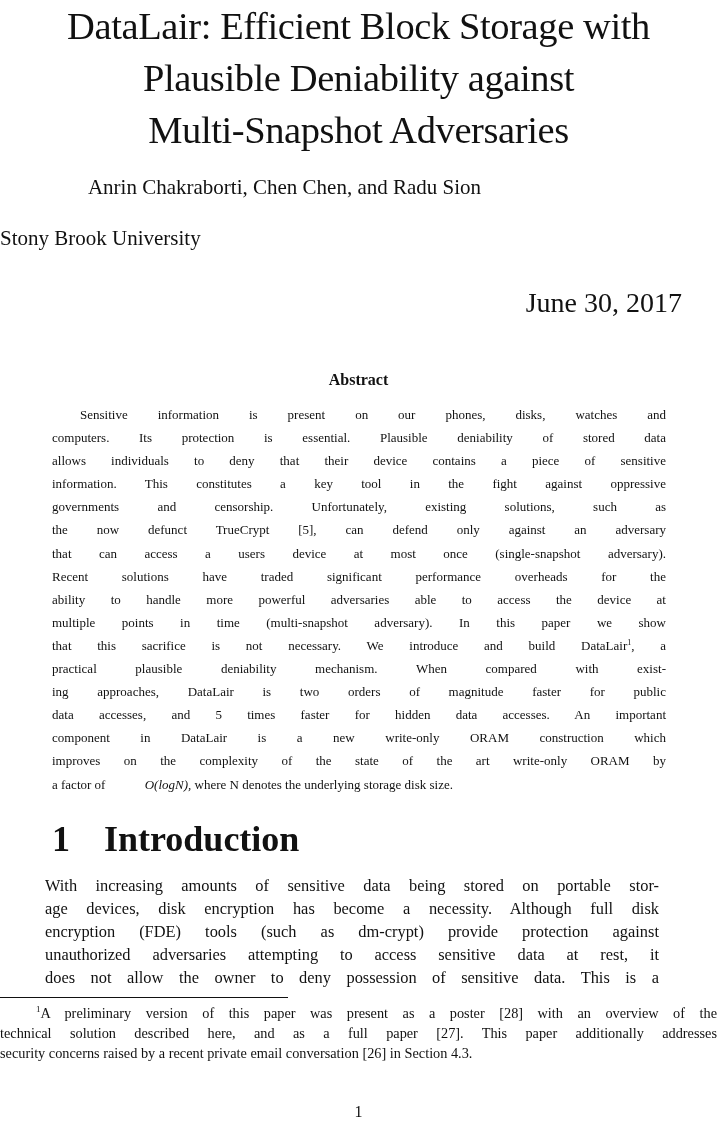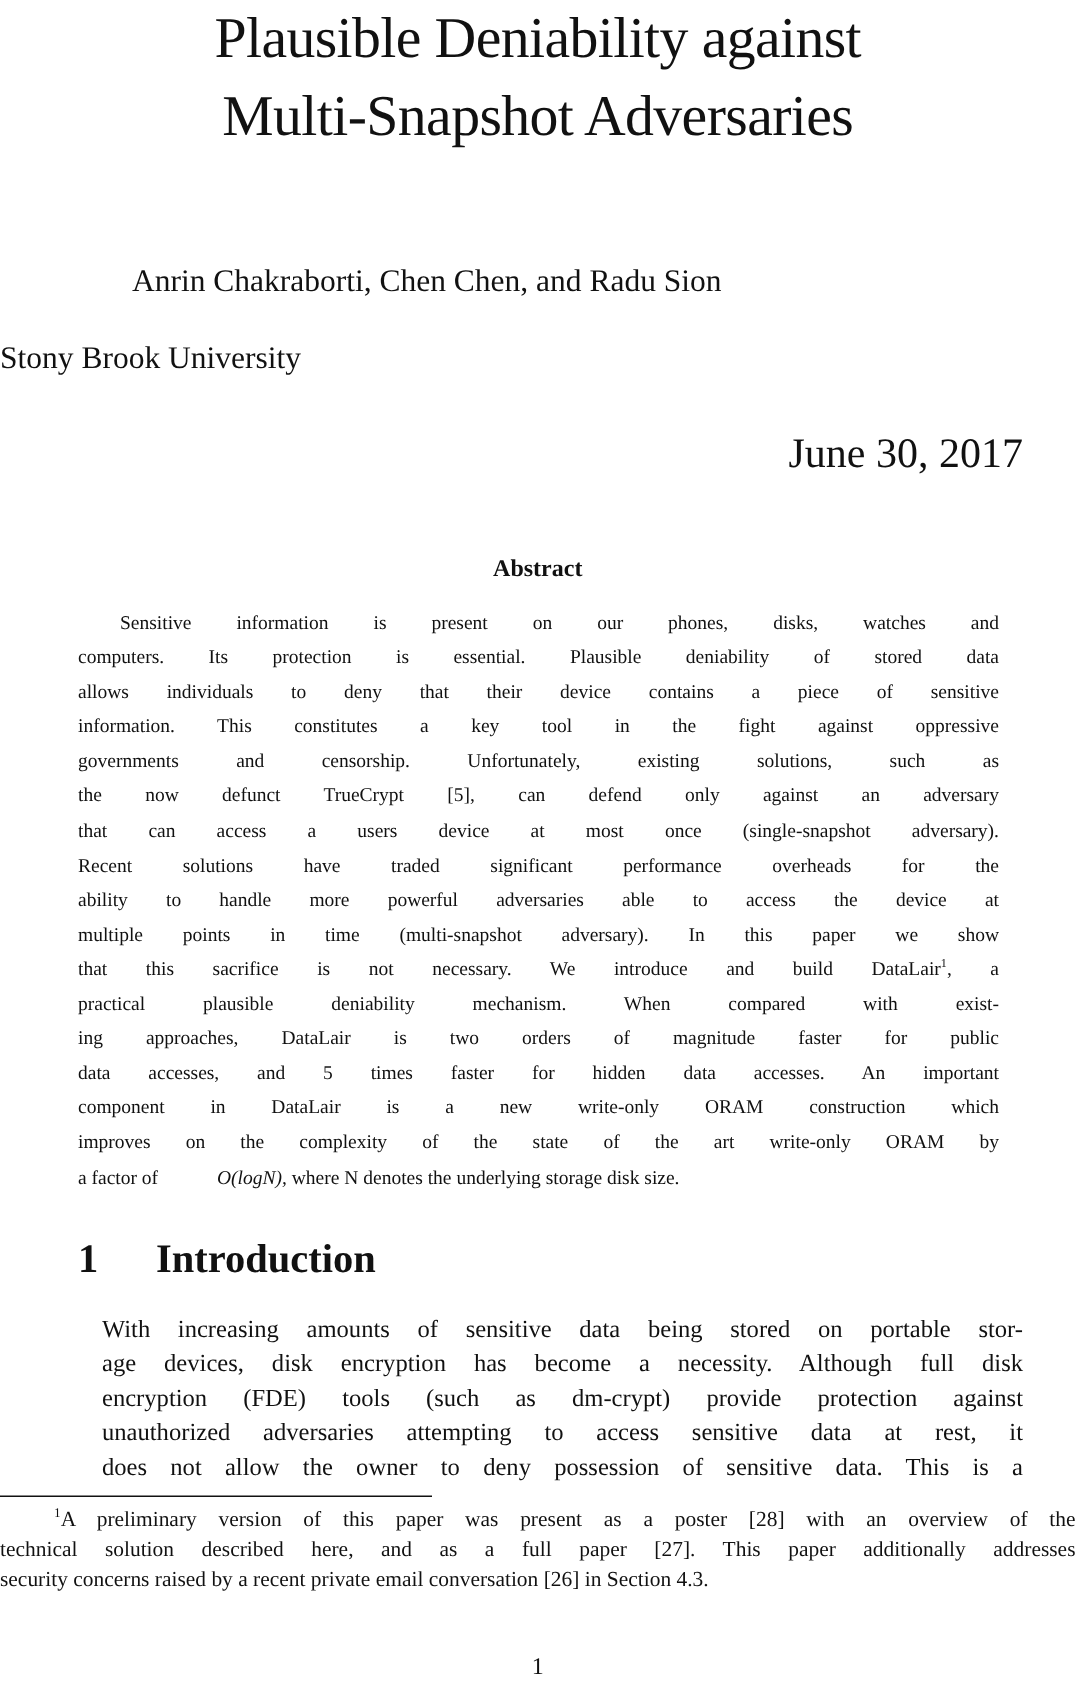--- a/index.html
+++ b/index.html
@@ -34,25 +34,25 @@
     font-size: 13px; line-height: 23.1px;
   }
   .line {
     display: block; white-space: nowrap; text-align: justify;
     text-align-last: justify; height: 23.1px;
   }
   .line.last { text-align-last: left; }
   .line.indent { padding-left: 28px; }
   .sec-head {
     position: absolute; top: 822px; left: 52px;
-    font-size: 27px; font-weight: bold; line-height: 34px; white-space: nowrap;
+    font-size: 36px; font-weight: bold; line-height: 34px; white-space: nowrap;
   }
   .sec-head .num { display: inline-block; width: 52px; }
   .intro {
-    position: absolute; top: 874px; left: 68px; width: 614px;
+    position: absolute; top: 874px; left: 45px; width: 614px;
     font-size: 16.4px; line-height: 23.1px;
   }
   .fn-rule {
     position: absolute; top: 997px; left: 0; width: 288px; height: 1px; background: #111;
   }
   .footnote {
     position: absolute; top: 1003px; left: 0; width: 717px;
     font-size: 14.3px; line-height: 20px;
   }
   .footnote .line { height: 20px; }
@@ -61,20 +61,21 @@
   .math { font-style: italic; margin-left: 36px; }
   .pagenum {
     position: absolute; top: 1103px; left: 0; width: 717px; text-align: center;
     font-size: 16px; line-height: 18px;
   }
 </style>
 </head>
 <body>
 
 <h1 class="title">
+  <span class="tl" style="top:0">DataLair: Efficient Block Storage with</span>
   <span class="tl">Plausible Deniability against</span>
   <span class="tl">Multi-Snapshot Adversaries</span>
 </h1>
 
 <div class="authors">Anrin Chakraborti, Chen Chen, and Radu Sion</div>
 <div class="affil">Stony Brook University</div>
 <div class="date">June 30, 2017</div>
 
 <div class="abs-head">Abstract</div>
 

